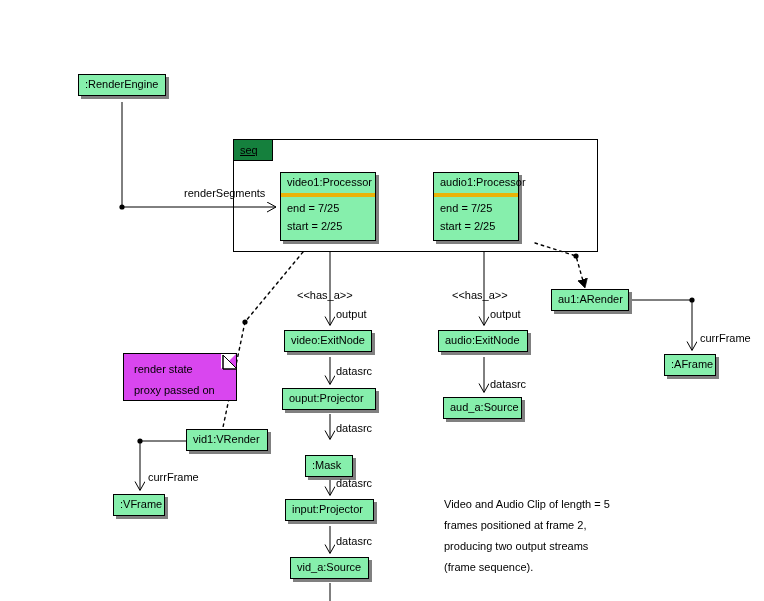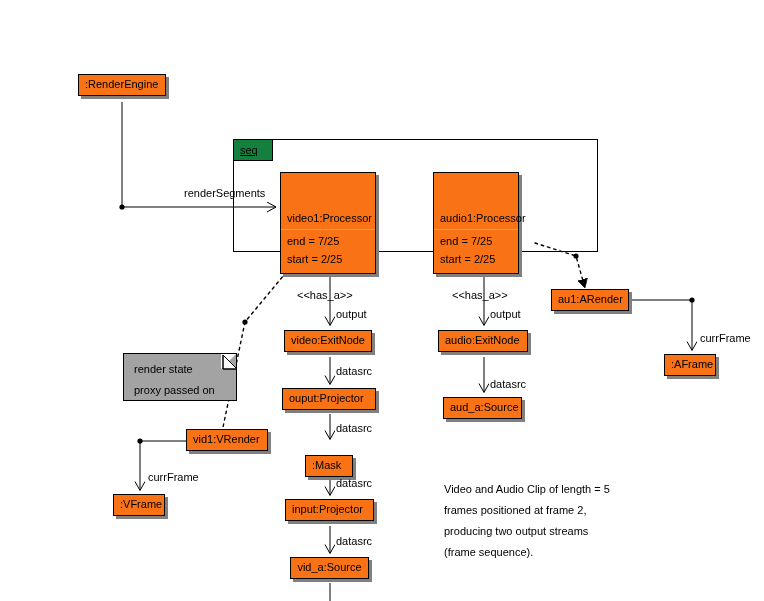--- a/index.html
+++ b/index.html
@@ -18,48 +18,47 @@
   #canvas {
     position: absolute;
     left: 0; top: 0;
     width: 764px;
     height: 601px;
   }
   
   .node {
     position: absolute;
     box-sizing: border-box;
-    background: #f97316;
+    background: #86efac;
     border: 1px solid #000000;
     box-shadow: 3px 3px 0 0 #808080;
     font-size: 11px;
     color: #000000;
     line-height: 1;
     z-index: 5;
   }
   .node .hdr {
     padding: 4px 6px 5px 6px;
     white-space: nowrap;
   }
   .node.compart .hdr {
-    border-bottom: 1px solid #eab308;
-    margin-top: 36px;
+    border-bottom: 4px solid #eab308;
   }
   .node .attrs {
     padding: 3px 6px 4px 6px;
   }
   .node .attrs div {
     padding: 3px 0 4px 0;
     white-space: nowrap;
   }
   
   .note {
     position: absolute;
     box-sizing: border-box;
-    background: #a3a3a3;
+    background: #d946ef;
     border: 1px solid #000000;
     font-size: 11px;
     color: #000000;
     overflow: hidden;
     z-index: 4;
   }
   .note .note-body {
     padding: 9px 0 0 10px;
   }
   .note .note-body div {
@@ -221,21 +220,21 @@
 </div>
 
 <div class="node" style="left:305px; top:443px; width:48px;margin-top:12px;">
   <div class="hdr">:Mask</div>
 </div>
 
 <div class="node" style="left:285px; top:499px; width:89px;">
   <div class="hdr">input:Projector</div>
 </div>
 
-<div class="node" style="left:290px; top:557px; width:79px;text-align:center;">
+<div class="node" style="left:290px; top:557px; width:79px;">
   <div class="hdr">vid_a:Source</div>
 </div>
 
 <div class="node" style="left:186px; top:429px; width:82px;">
   <div class="hdr">vid1:VRender</div>
 </div>
 
 <div class="node" style="left:551px; top:289px; width:78px;">
   <div class="hdr">au1:ARender</div>
 </div>
@@ -270,18 +269,18 @@
 
 <div class="elabel" style="left:336px; top:365px;">datasrc</div>
 <div class="elabel" style="left:336px; top:422px;">datasrc</div>
 <div class="elabel" style="left:336px; top:477px;">datasrc</div>
 <div class="elabel" style="left:336px; top:535px;">datasrc</div>
 <div class="elabel" style="left:490px; top:378px;">datasrc</div>
 
 <div class="elabel" style="left:148px; top:471px;">currFrame</div>
 <div class="elabel" style="left:700px; top:332px;">currFrame</div>
 
-<div class="caption" style="left:444px; top:484px;">
+<div class="caption" style="left:444px; top:499px;">
   <div>Video and Audio Clip of length = 5</div>
   <div>frames positioned at frame 2,</div>
   <div>producing two output streams</div>
   <div>(frame sequence).</div>
 </div>
 
 </body></html>

